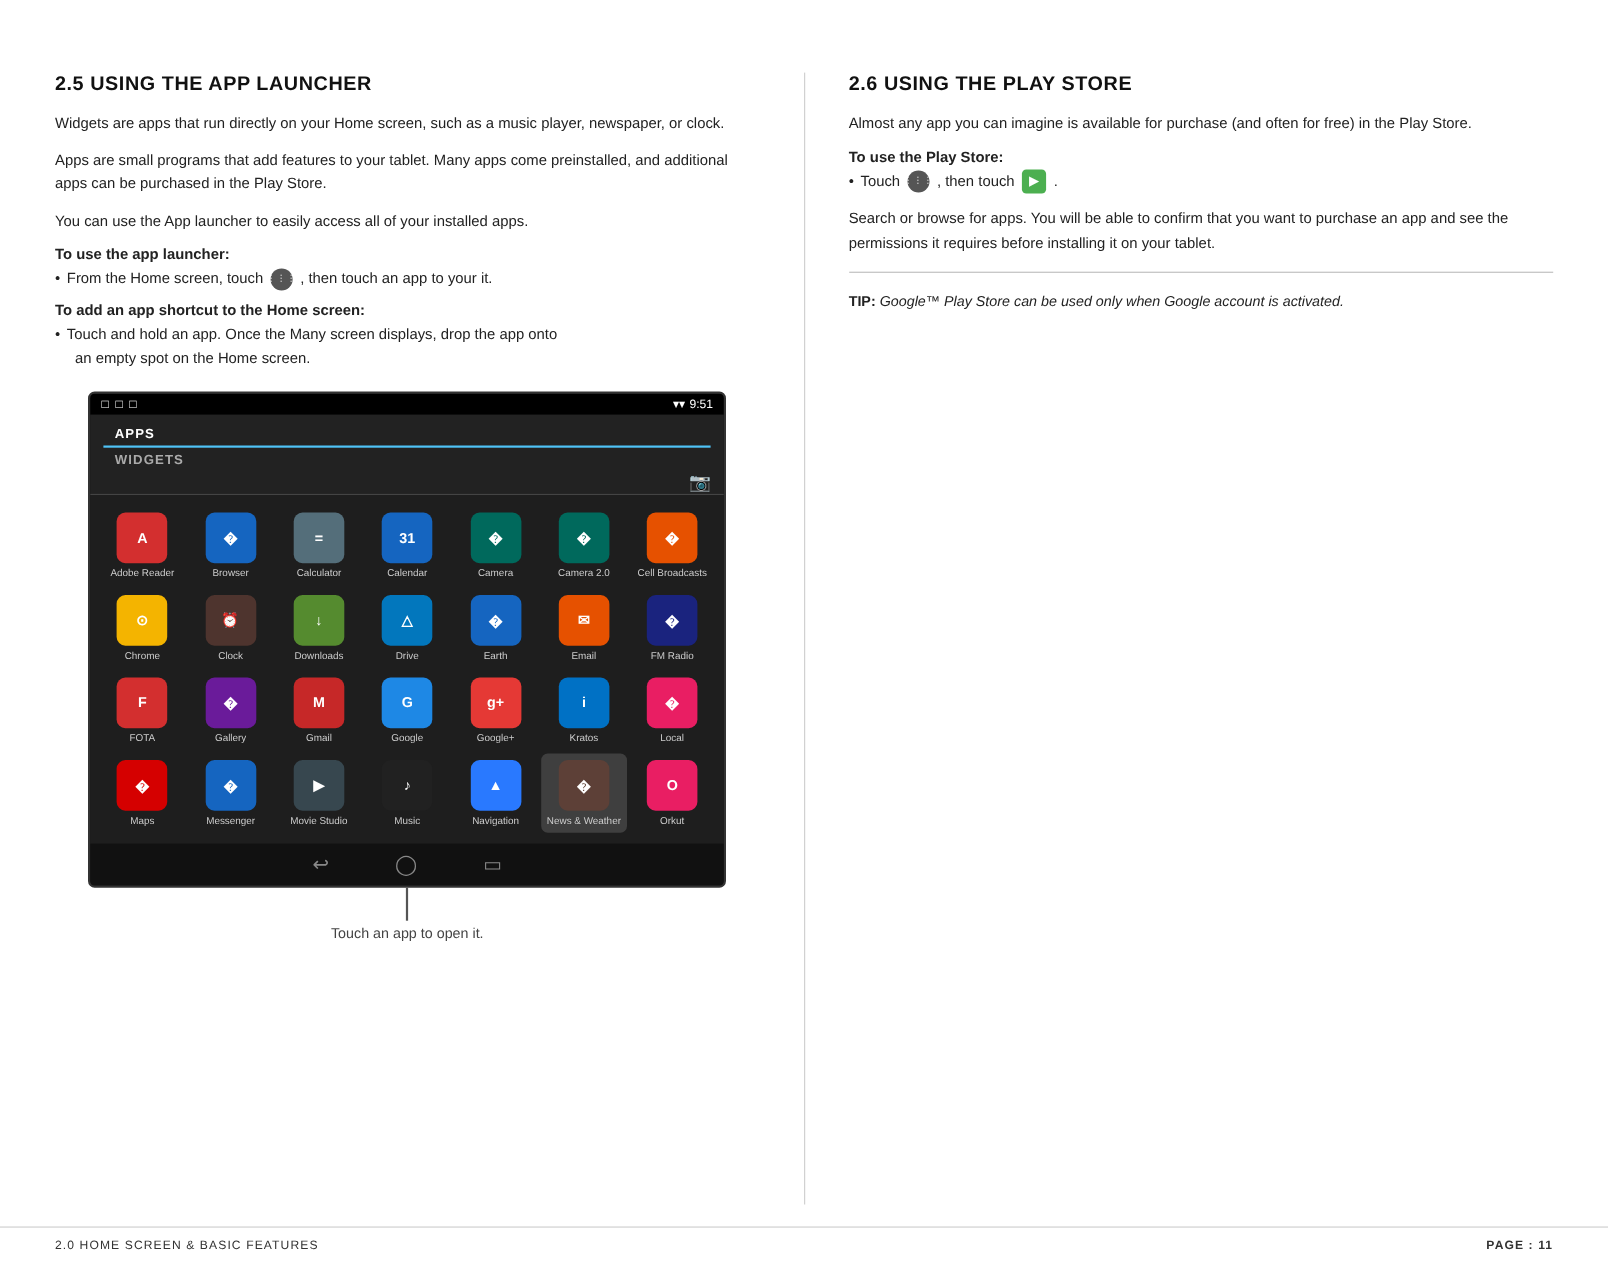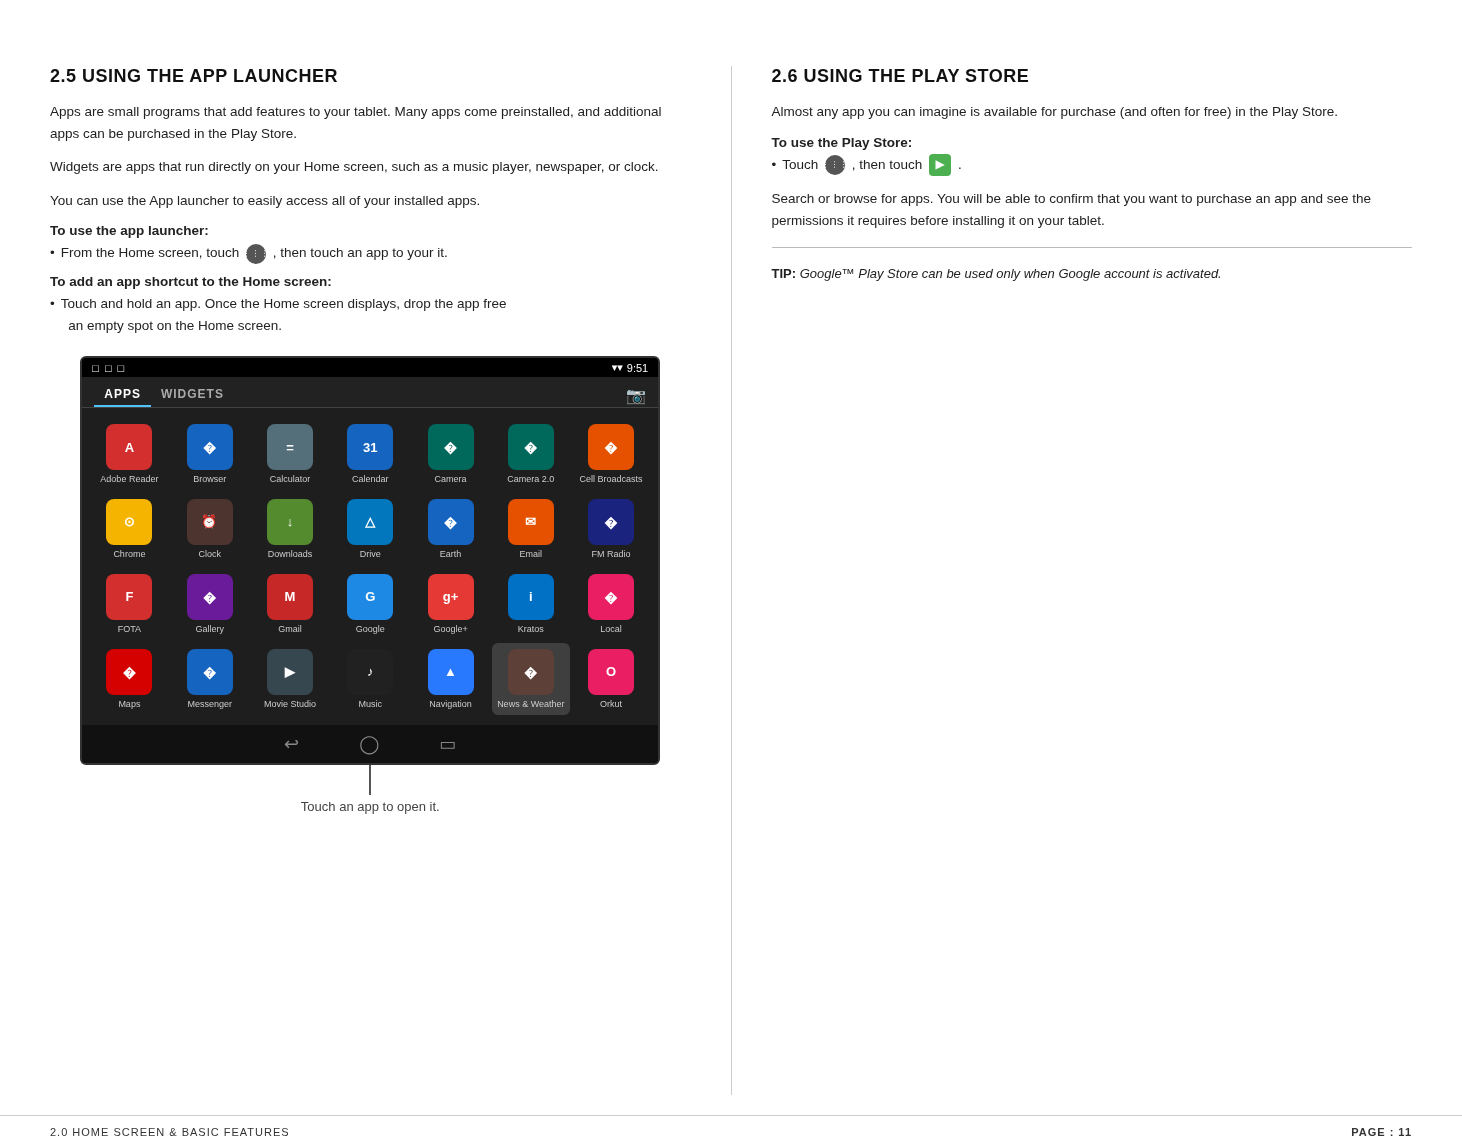--- a/index.html
+++ b/index.html
@@ -145,20 +145,21 @@
       align-items: center;
       gap: 4px;
       font-size: 11px;
     }
 
     .tablet-tab-bar {
       display: flex;
       background: #222;
       padding: 6px 12px 0;
       border-bottom: 1px solid #444;
+      flex-direction: column;
     }
 
     .tab-item {
       color: #aaa;
       font-size: 12px;
       font-weight: bold;
       padding: 4px 10px;
       cursor: pointer;
       letter-spacing: 1px;
     }
@@ -328,39 +329,39 @@
   </style>
 </head>
 <body>
 
 <div class="page-container">
   <div class="main-content">
 
     <div class="left-column">
       <h2 class="section-title">2.5 Using the App Launcher</h2>
 
+      <p class="body-text">Widgets are apps that run directly on your Home screen, such as a music player, newspaper, or clock.</p>
       <p class="body-text">Apps are small programs that add features to your tablet. Many apps come preinstalled, and additional apps can be purchased in the Play Store.</p>
-      <p class="body-text">Widgets are apps that run directly on your Home screen, such as a music player, newspaper, or clock.</p>
       <p class="body-text">You can use the App launcher to easily access all of your installed apps.</p>
 
       <p class="bold-heading">To use the app launcher:</p>
       <div class="bullet-item">
         <span class="bullet">•</span>
         <span>
           <span>From the Home screen, touch</span>
           <span class="inline-icon-apps" style="width:20px;height:20px;background:#555;display:inline-block;border-radius:50%;vertical-align:middle;margin:0 3px;"></span>
           <span>, then touch an app to your it.</span>
         </span>
       </div>
 
       <p class="bold-heading">To add an app shortcut to the Home screen:</p>
       <div class="bullet-item">
         <span class="bullet">•</span>
         <div>
-          <span>Touch and hold an app. Once the Home screen displays, drop the app free</span><br>
+          <span>Touch and hold an app. Once the Many screen displays, drop the app onto</span><br>
           &nbsp;&nbsp;<span>an empty spot on the Home screen.</span>
         </div>
       </div>
 
       <div class="tablet-screenshot-container">
         <div class="tablet-screenshot">
 
           <div class="tablet-status-bar">
             <div class="status-bar-left">
               <span>□</span>

